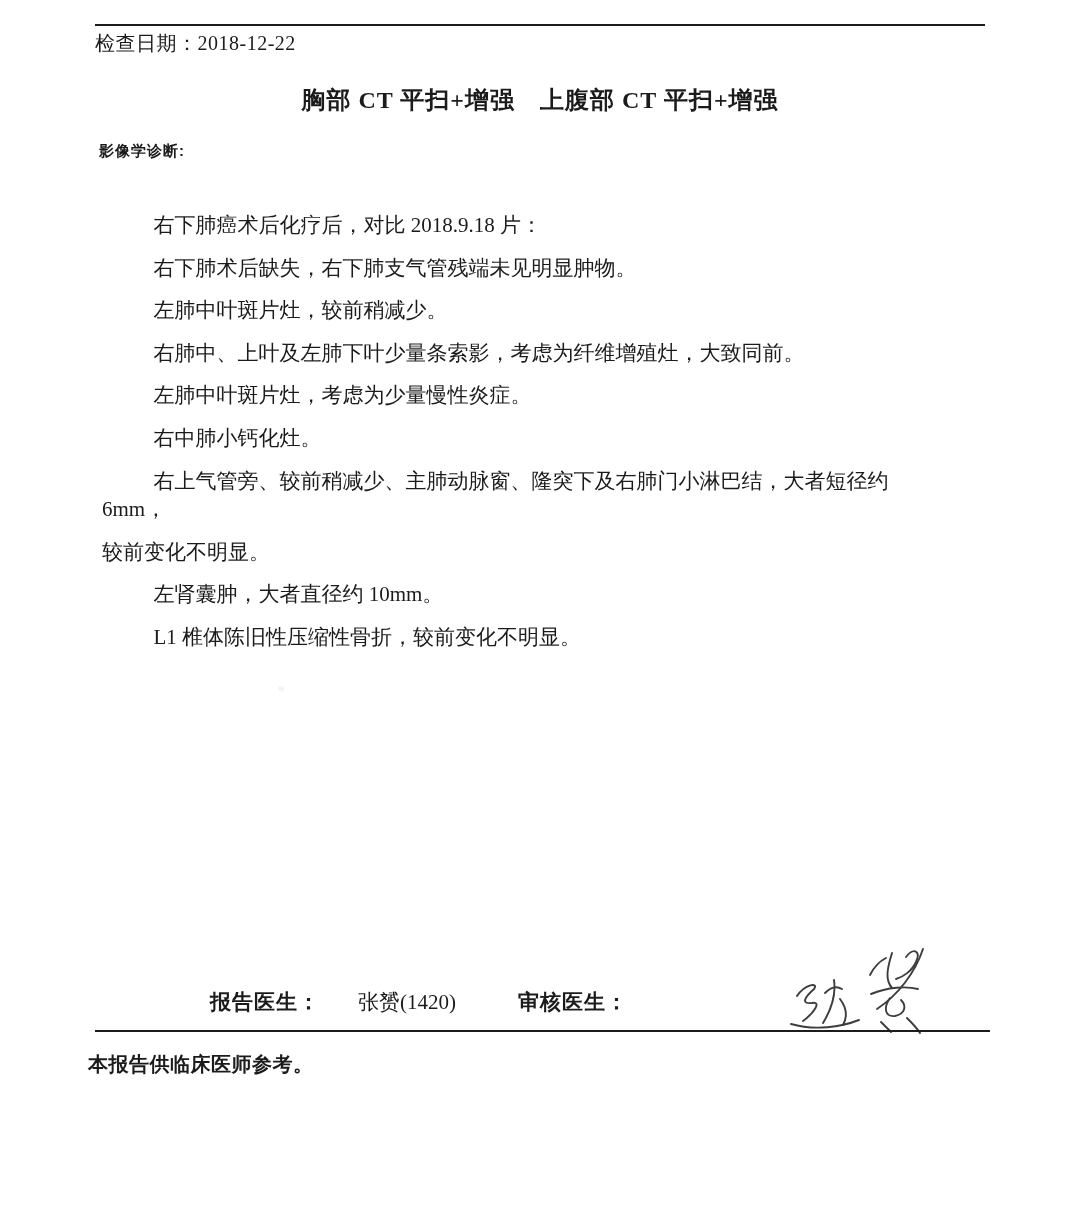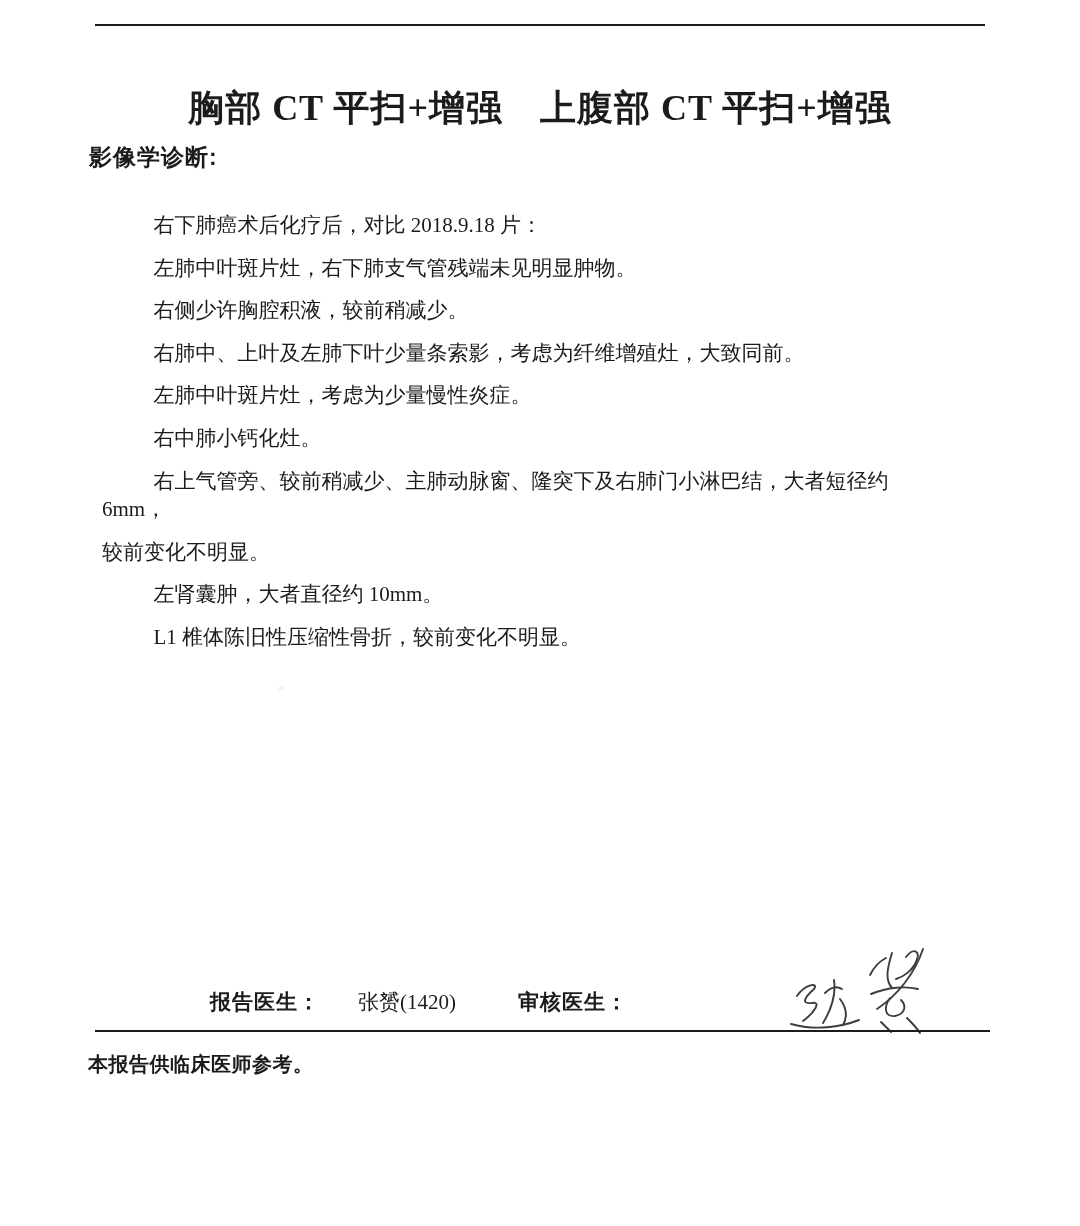--- a/index.html
+++ b/index.html
@@ -25,28 +25,28 @@
     left:95px; top:30px;
     font-size:20px;
     letter-spacing:0.5px;
     white-space:nowrap;
   }
   .doc-title {
     position:absolute;
     left:0; top:84px;
     width:100%;
     text-align:center;
-    font-size:36px;
+    font-size:24px;
     font-weight:700;
     letter-spacing:1px;
   }
   .section-heading {
     position:absolute;
-    left:89px; top:142px;
-    font-size:23px;
+    left:99px; top:142px;
+    font-size:15px;
     font-weight:700;
     font-family:"Liberation Sans","DejaVu Sans",sans-serif;
     letter-spacing:1px;
   }
   .diagnosis {
     position:absolute;
     left:88px; top:197px;
     width:868px;
     font-size:21px;
     line-height:28.6px;
@@ -83,29 +83,30 @@
     border-radius:50%;
   }
 </style>
 </head>
 <body>
 
 <div class="page">
 
   <div class="rule top-rule"></div>
 
+  <div class="date-row"><span>检查日期：</span><span>2018-12-22</span></div>
 
   <h1 class="doc-title">胸部 CT 平扫+增强　上腹部 CT 平扫+增强</h1>
 
   <h2 class="section-heading">影像学诊断:</h2>
 
   <div class="diagnosis">
     <p class="indent">右下肺癌术后化疗后，对比 2018.9.18 片：</p>
-    <p class="indent">左肺中叶斑片灶，右下肺支气管残端未见明显肿物。</p>
-    <p class="indent">右侧少许胸腔积液，较前稍减少。</p>
+    <p class="indent">右下肺术后缺失，右下肺支气管残端未见明显肿物。</p>
+    <p class="indent">左肺中叶斑片灶，较前稍减少。</p>
     <p class="indent">右肺中、上叶及左肺下叶少量条索影，考虑为纤维增殖灶，大致同前。</p>
     <p class="indent">左肺中叶斑片灶，考虑为少量慢性炎症。</p>
     <p class="indent">右中肺小钙化灶。</p>
     <p class="indent">右上气管旁、较前稍减少、主肺动脉窗、隆突下及右肺门小淋巴结，大者短径约 6mm，</p>
     <p>较前变化不明显。</p>
     <p class="indent">左肾囊肿，大者直径约 10mm。</p>
     <p class="indent">L1 椎体陈旧性压缩性骨折，较前变化不明显。</p>
   </div>
 
   <div class="smudge"></div>

